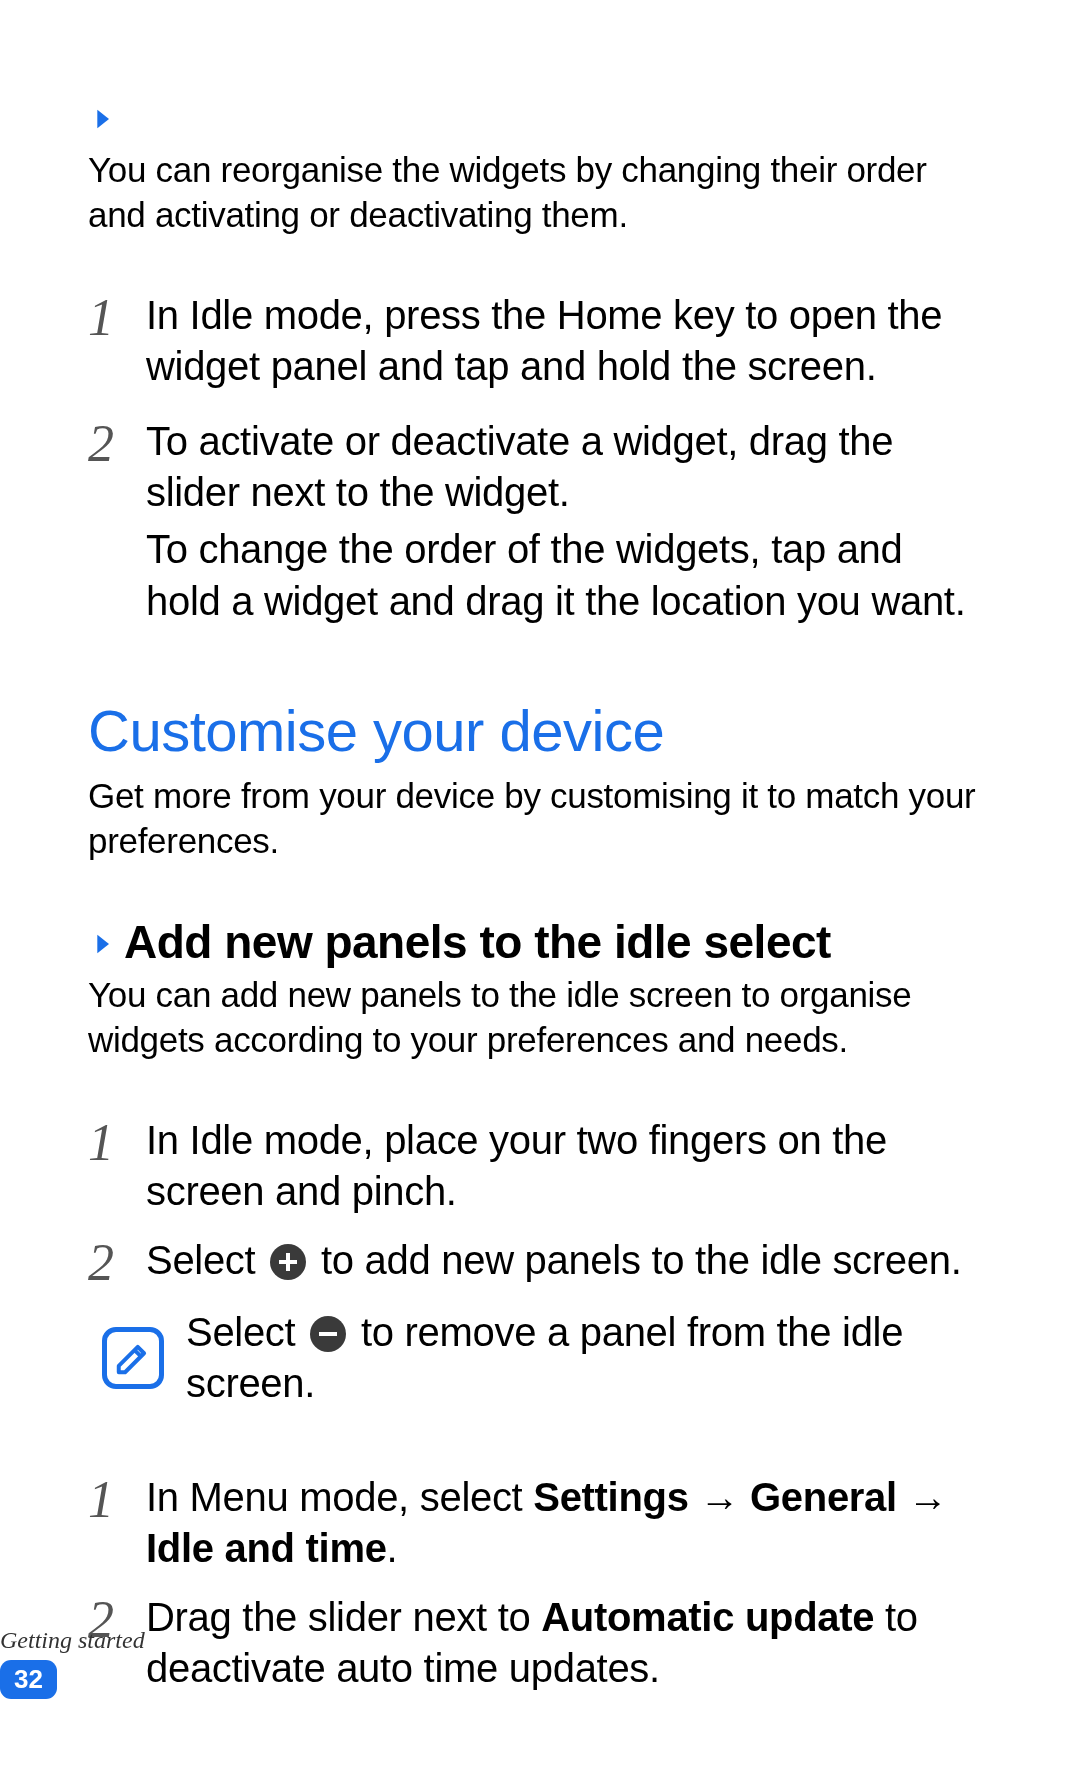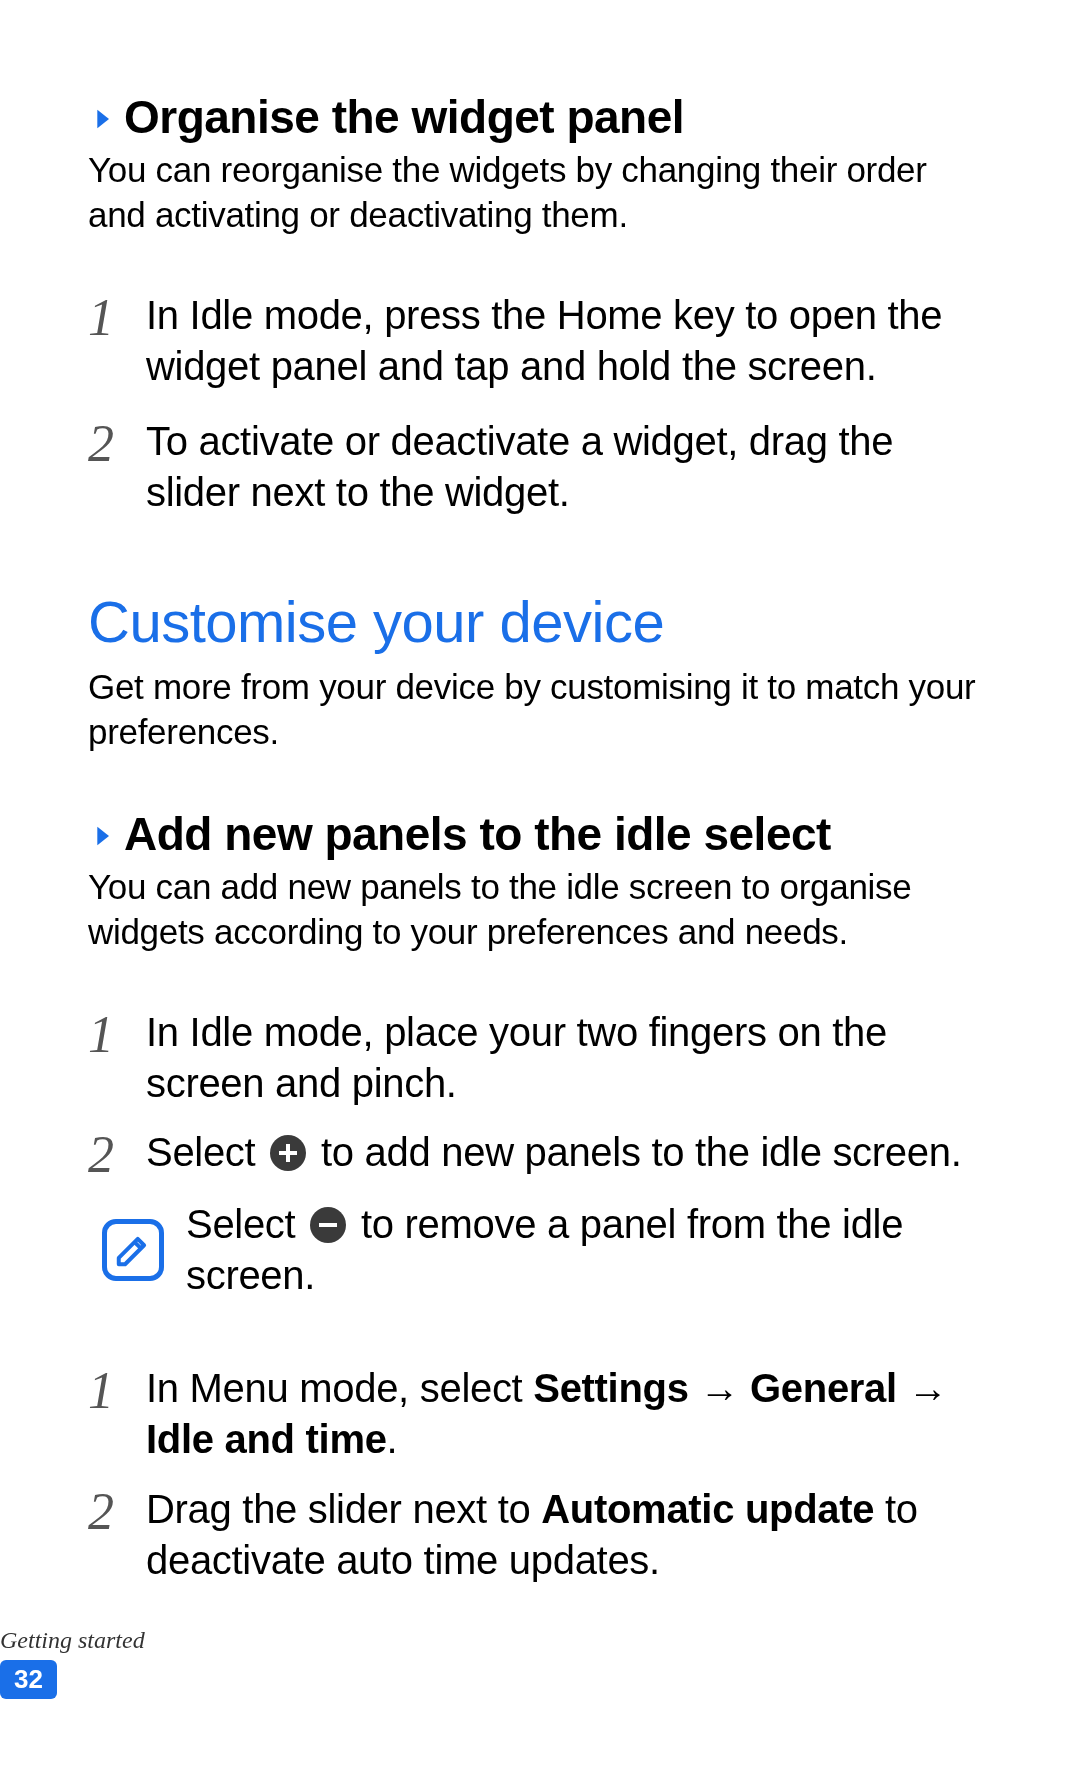--- a/index.html
+++ b/index.html
@@ -137,53 +137,54 @@
     font-family: Georgia, serif;
     margin-bottom: 6px;
   }
   .footer-badge {
     display: inline-block;
     background: #1a6fe8;
     color: #fff;
     font-size: 26px;
     font-weight: 600;
     padding: 4px 14px;
-    border-radius: 6px;
+    border-radius: 11px;
     min-width: 16px;
   }
   .gap-md { height: 28px; }
   .gap-lg { height: 44px; }
 </style>
 </head>
 <body>
 
 <div class="page">
 
   <h3 class="sub-heading">
     <span class="chev">
       <svg width="28" height="28" viewBox="0 0 24 24">
           <path d="M8 4l10 8-10 8z" fill="#1a6fe8"></path>
         </svg>
-    </span><span>Organise the widget panel</span>
+    </span>
   </h3>
   <p class="body-text">You can reorganise the widgets by changing their order and activating or deactivating them.</p>
 
   <div class="gap-md"></div>
 
   <div class="step-row">
     <div class="step-num">1</div>
     <div class="step-text">
       <p class="para">In Idle mode, press the Home key to open the widget panel and tap and hold the screen.</p>
     </div>
   </div>
 
   <div class="step-row">
     <div class="step-num">2</div>
     <div class="step-text">
       <p class="para">To activate or deactivate a widget, drag the slider next to the widget.</p>
+      <p class="para">To change the order of the widgets, tap and hold a widget and drag it the location you want.</p>
     </div>
   </div>
 
   <h2 class="section-title">Customise your device</h2>
   <p class="body-text">Get more from your device by customising it to match your preferences.</p>
 
   <div class="gap-md"></div>
 
   <h3 class="sub-heading">
     <span class="chev">

